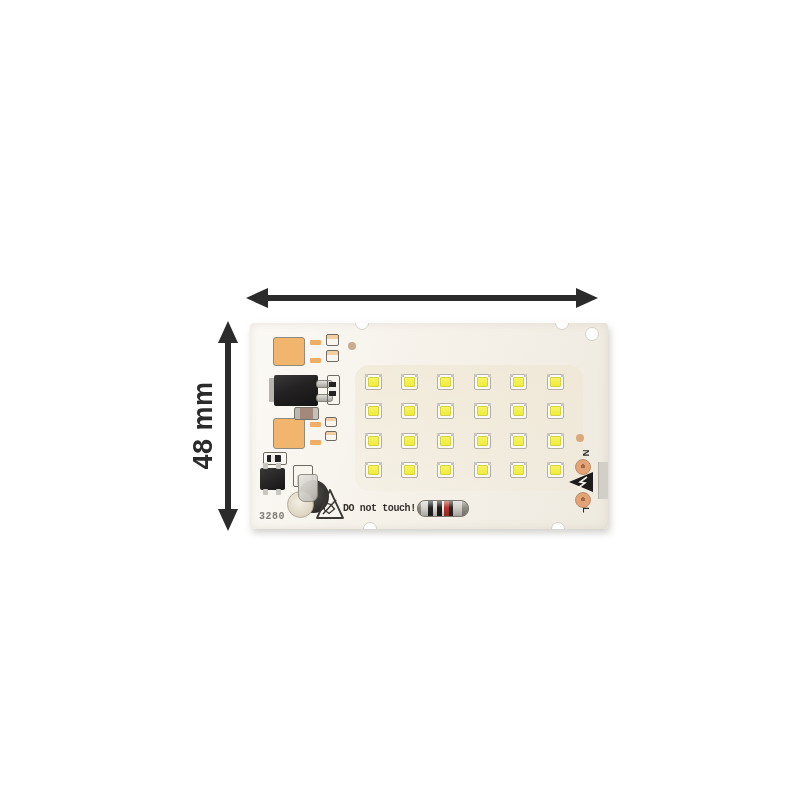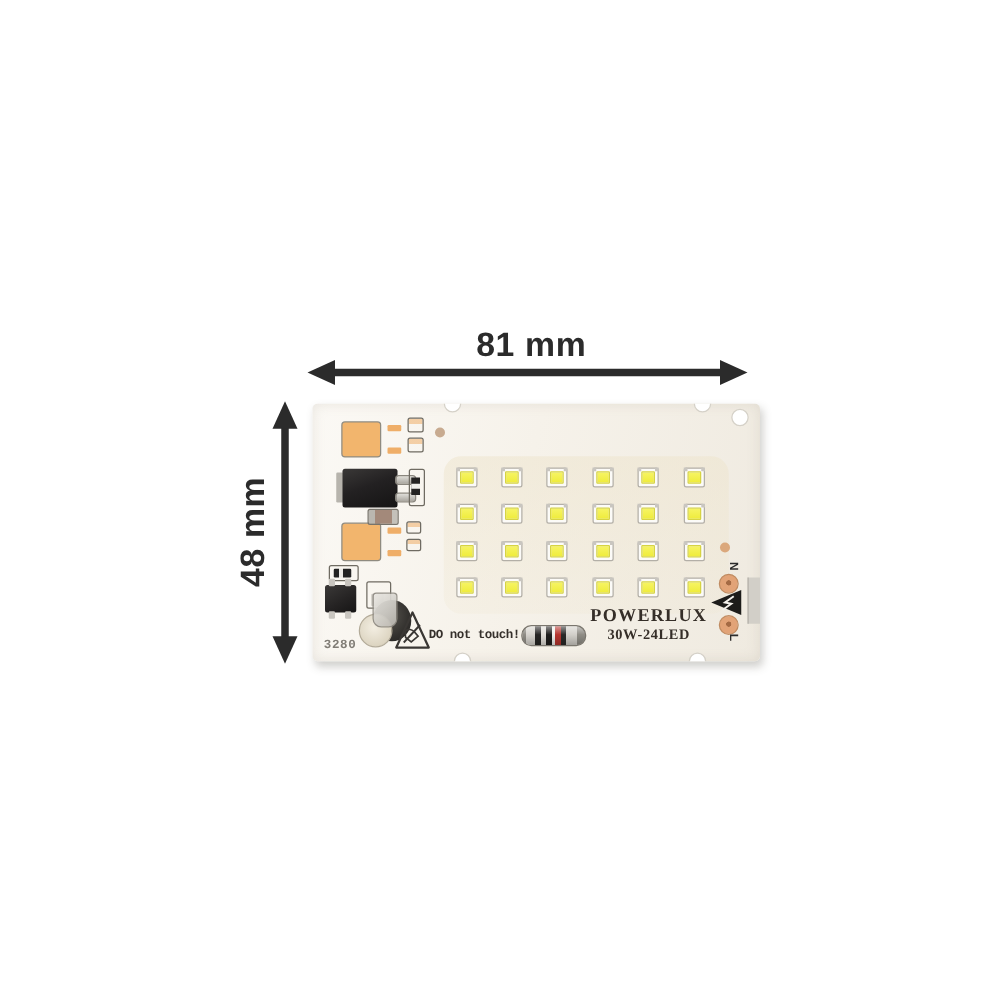--- a/index.html
+++ b/index.html
@@ -97,21 +97,20 @@
   .led::before,.led::after{content:"";position:absolute;top:-1px;width:3px;height:3px;background:#c9c6c0;}
   .led::before{left:-1px;}  .led::after{right:-1px;}
   .die{position:absolute;left:2px;top:2px;width:11px;height:10px;border-radius:1px;
        background:linear-gradient(180deg,#f6f463,#efec3c);border:1px solid #d6d343;box-sizing:border-box;}
 </style>
 </head>
 <body>
 
 <div class="stage">
 
-  <div class="dim-label" style="left:350px;top:261px;width:150px;">81 mm</div>
   <div class="dim-bar-h"></div>
   <div class="ah ah-left"></div>
   <div class="ah ah-right"></div>
 
   <div class="dim-label dim-label-v" style="left:148px;top:410px;width:110px;">48 mm</div>
   <div class="dim-bar-v"></div>
   <div class="ah ah-up"></div>
   <div class="ah ah-down"></div>
 
   <div class="pcb">
@@ -170,24 +169,20 @@
         <path d="M8 26 L21 12" stroke="#3a3734" stroke-width="1.5" fill="none"></path>
         <path d="M9 17 c2.5 -2.5 6 -1.5 7.5 .5 l3 3.5 -5.5 4.5 -4.5 -3.5 z" fill="none" stroke="#3a3734" stroke-width="1.3"></path>
       </svg>
     </div>
     <div class="warn-text">DO not touch!</div>
 
     <div class="resistor">
       <div class="resistor-shine"></div>
     </div>
 
-    <div class="brand-block">
-      <div class="brand">POWERLUX</div>
-      <div class="model">30W-24LED</div>
-    </div>
     <div class="serial">3280</div>
 
     <div class="test-dot"></div>
     <div class="term" style="left:325px;top:136px;"></div>
     <div class="term" style="left:325px;top:169px;"></div>
     <div class="term-label" style="left:331px;top:124px;">N</div>
     <div class="term-label" style="left:331px;top:181px;">L</div>
     <div class="tri-logo">
       <svg width="26" height="22" viewBox="0 0 26 22">
         <polygon points="1,11 25,1 25,21" fill="#1d1c1a"></polygon>

